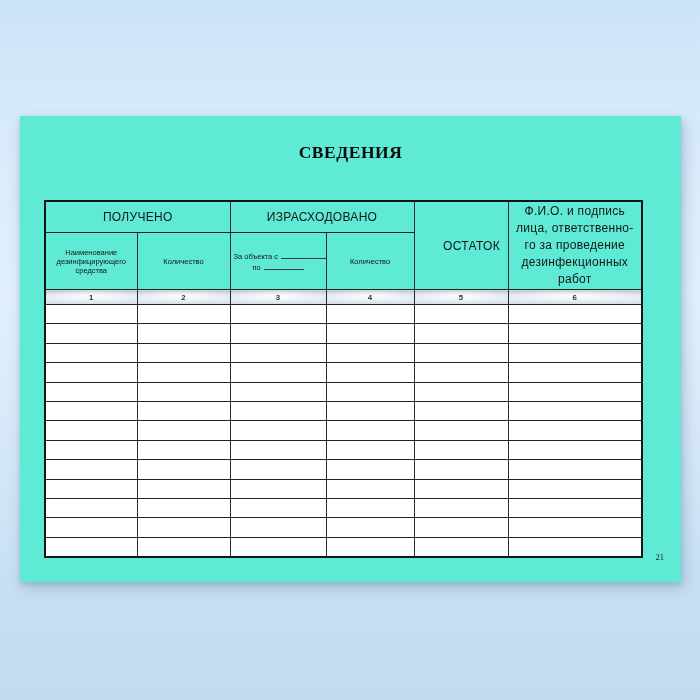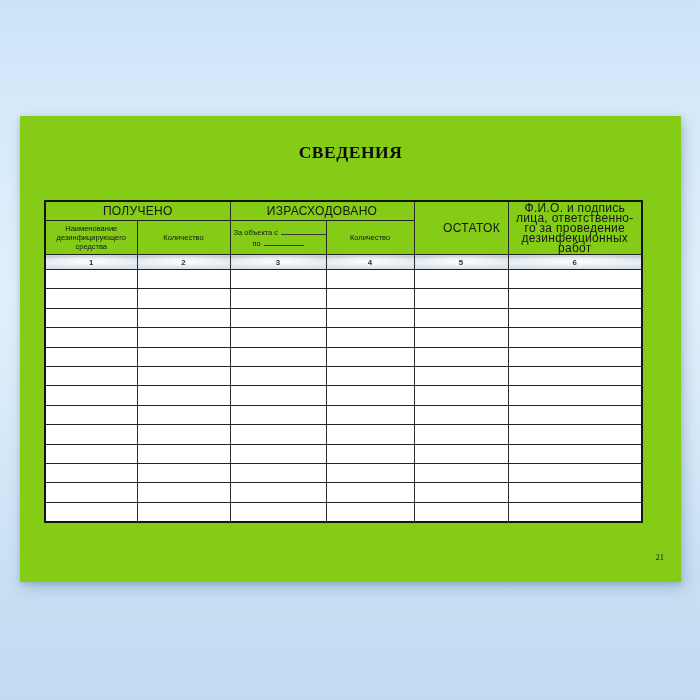--- a/index.html
+++ b/index.html
@@ -2,21 +2,21 @@
 <html><head>
 <meta charset="utf-8">
 <style>
   html,body{margin:0;padding:0;}
   body{
     width:700px;height:700px;overflow:hidden;position:relative;
     background:linear-gradient(180deg,#cbe3f8 0%,#d7eafa 16%,#e2f0fc 42%,#d7e9f8 62%,#c9e0f4 82%,#c2dbf1 100%);
     font-family:"Liberation Sans", sans-serif;
   }
   .sheet{
-    position:absolute;left:20px;top:116px;width:661px;height:466px;background:#84cc16;
+    position:absolute;left:20px;top:116px;width:661px;height:466px;background:#5eead4;
     box-shadow:3px 6px 14px rgba(70,105,145,.30), 0 2px 5px rgba(70,105,145,.22);
   }
   .title{
     position:absolute;top:27px;left:0;width:100%;text-align:center;
     font-family:"Liberation Serif", serif;font-weight:bold;font-size:17.5px;line-height:19px;
     letter-spacing:.5px;color:#0c0c0c;
   }
   .subtitle{
     position:absolute;top:48px;left:0;width:100%;text-align:center;
     font-family:"Liberation Serif", serif;font-weight:bold;font-size:14.8px;line-height:18px;
@@ -30,21 +30,21 @@
     border-top:1.9px solid #232323;border-bottom:1.9px solid #232323;
     border-left:1.3px solid #2a2a2a;border-right:1.3px solid #2a2a2a;
     padding:1px 3px;text-align:center;vertical-align:middle;
     font-family:"Liberation Sans", sans-serif;font-weight:normal;color:#161616;
     overflow:hidden;
   }
   tr.group-row{height:15px;}
   tr.group-row th{font-size:12px;letter-spacing:.3px;}
   tr.detail-row{height:31px;}
   tr.detail-row th{font-size:7.5px;line-height:9px;}
-  th.fio{font-size:7.1px;line-height:10px;}
+  th.fio{font-size:7.1px;line-height:17px;}
   th.ostatok{font-size:8px;letter-spacing:.3px;padding-left:24px;}
   tr.num-row{height:15px;}
   tr.num-row td{
     font-size:7.8px;font-weight:bold;color:#2d3338;
     background:
       radial-gradient(ellipse 75% 62% at 50% 42%, rgba(255,255,255,.95), rgba(255,255,255,0) 75%),
       linear-gradient(180deg,#bcc7cf 0%,#dde5eb 28%,#e7edf2 55%,#d6dfe6 100%);
   }
   tbody.rows tr{height:19.4px;}
   tbody.rows td{background:#ffffff;}

